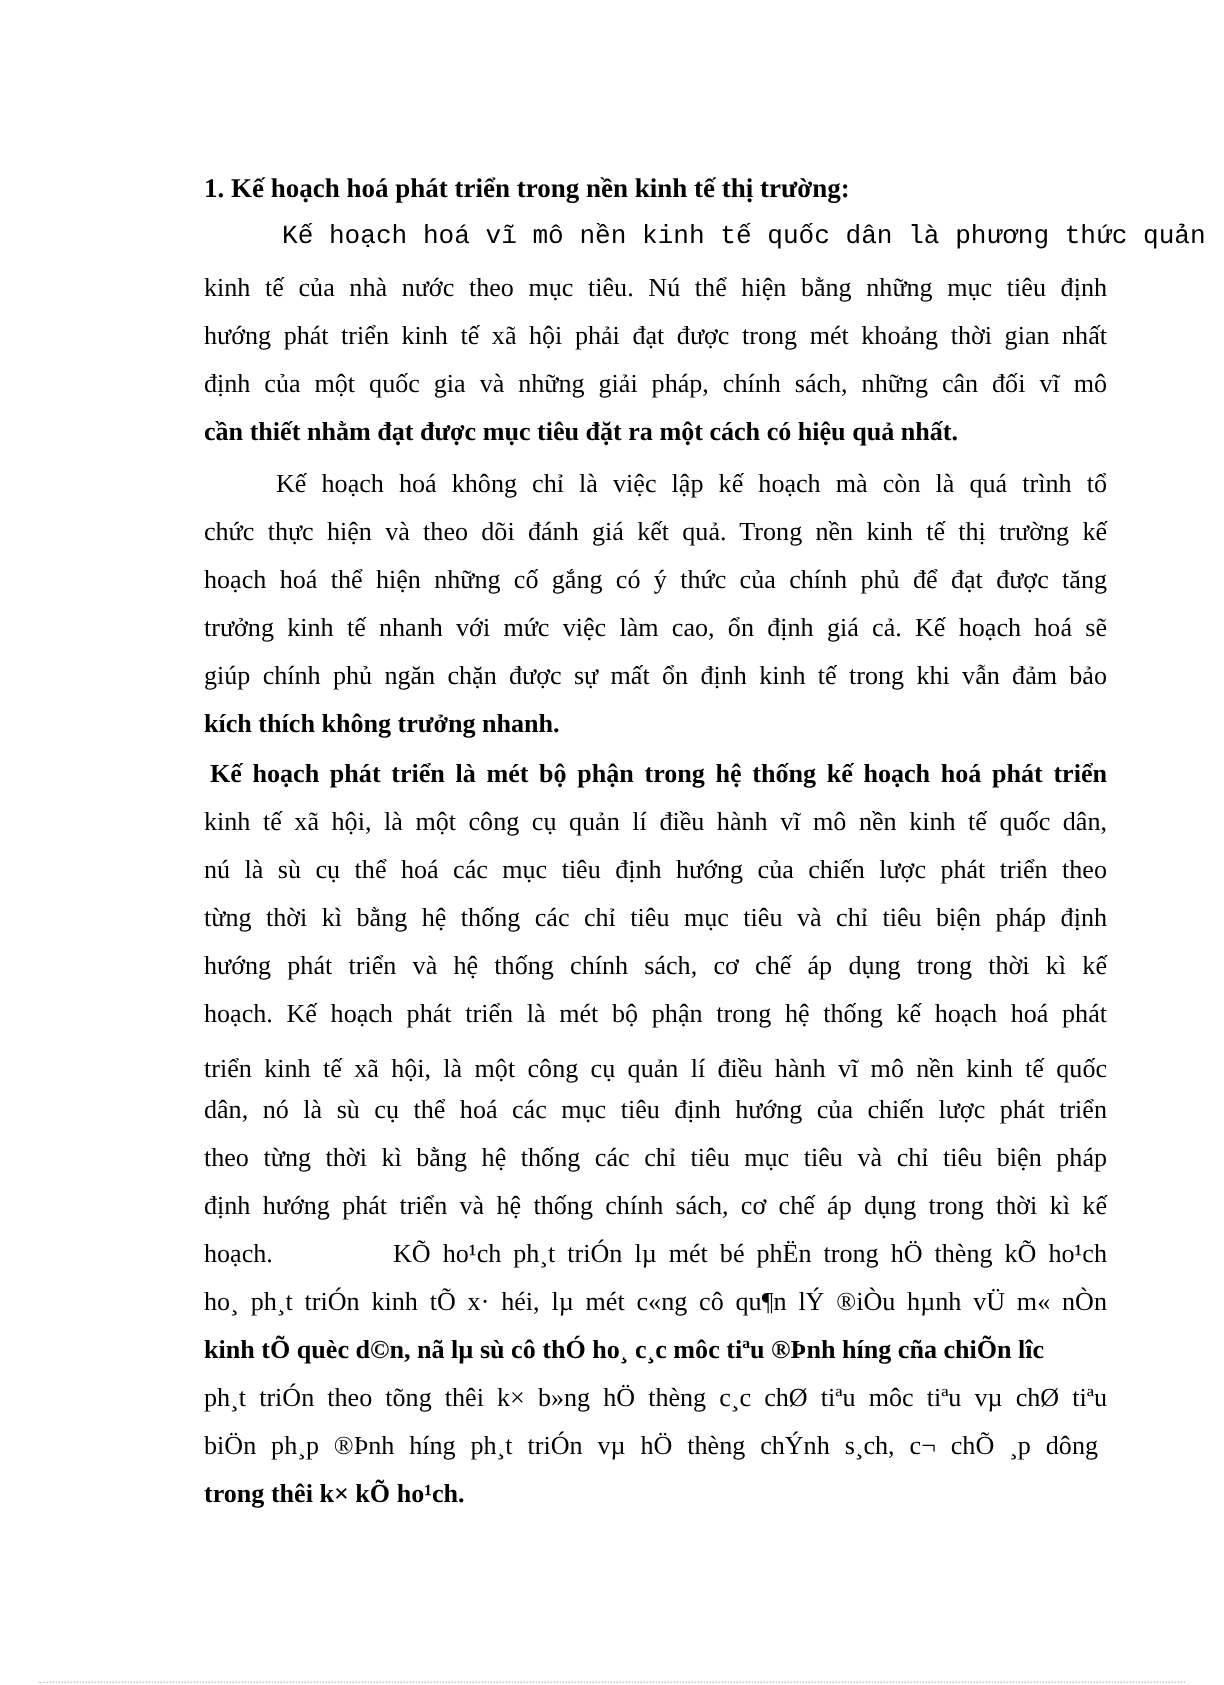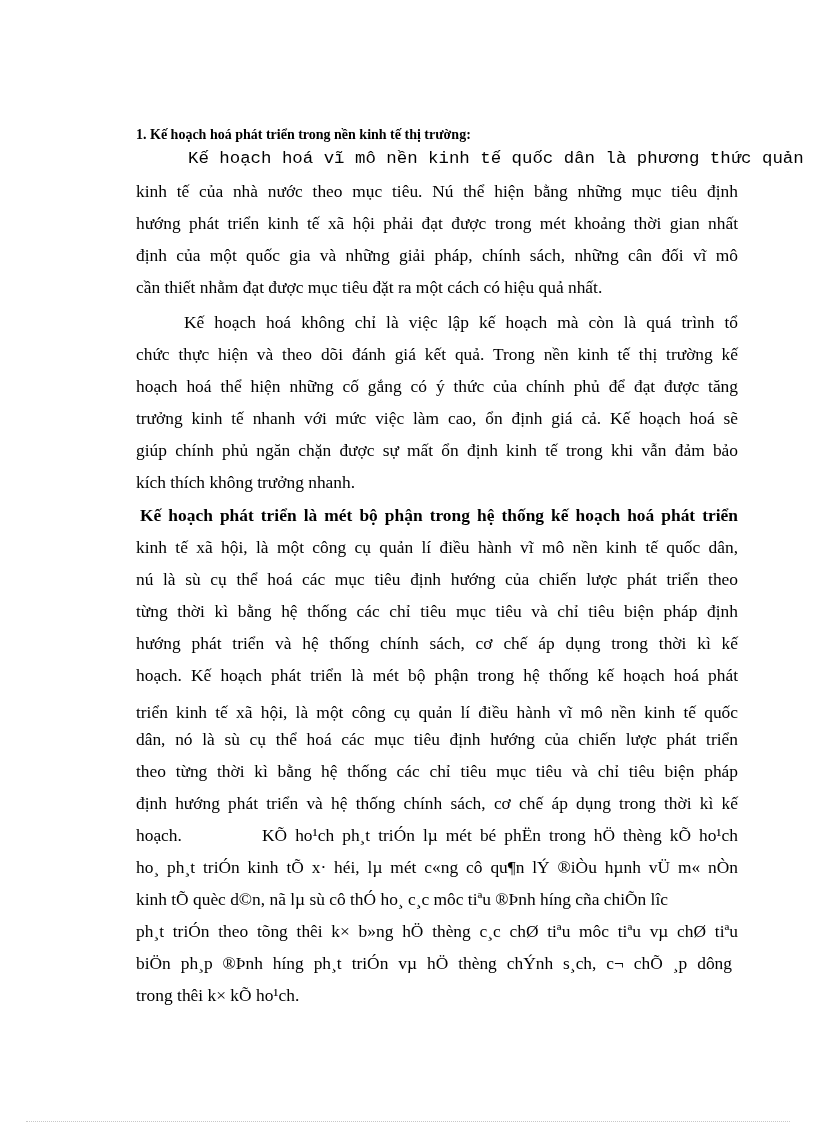--- a/index.html
+++ b/index.html
@@ -18,40 +18,41 @@
     .page {
       position: absolute;
       left: 0;
       top: 0;
       width: 816px;
       height: 1123px;
     }
     .heading {
       position: absolute;
       left: 136px;
-      top: 123px;
+      top: 113px;
       font-weight: bold;
-      font-size: 14px;
+      font-size: 18px;
       line-height: 24px;
       white-space: nowrap;
     }
     .line {
       position: absolute;
       left: 136px;
       width: 602px;
       font-size: 17.4px;
       line-height: 24px;
       height: 24px;
       white-space: nowrap;
       text-align: justify;
       text-align-last: justify;
       overflow: visible;
     }
     .line.last {
       text-align-last: left;
+      font-weight: bold;
     }
     .line.indent1 {
       left: 188px;
       width: 550px;
       font-family: Liberation Mono, monospace;
     }
     .line.indent2 {
       left: 184px;
       width: 554px;
     }

